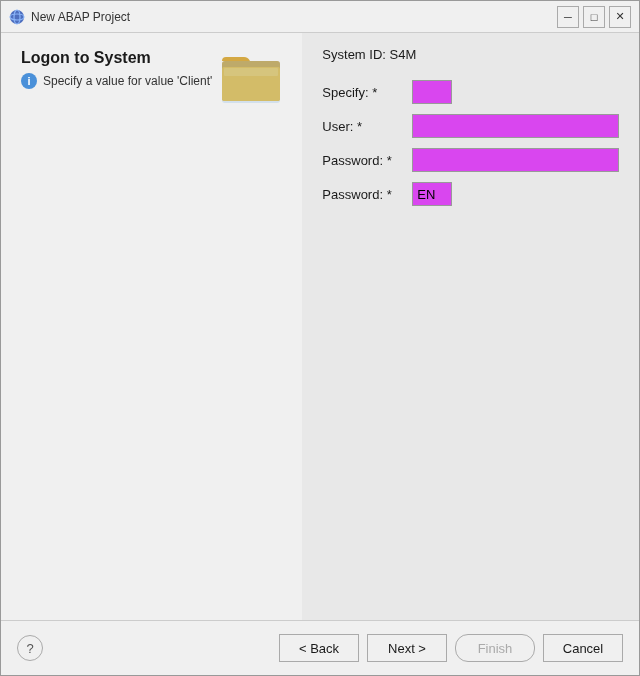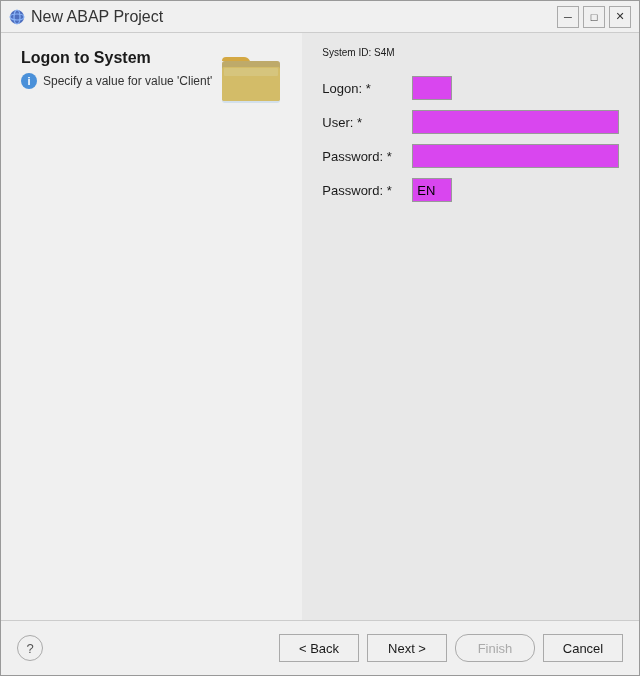--- a/index.html
+++ b/index.html
@@ -33,21 +33,21 @@
       user-select: none;
     }
     .title-bar-icon {
       width: 16px;
       height: 16px;
       margin-right: 6px;
       flex-shrink: 0;
     }
     .title-bar-title {
       flex: 1;
-      font-size: 16px;
+      font-size: 12px;
       color: #333;
     }
     .title-bar-controls {
       display: flex;
       gap: 4px;
     }
     .title-bar-btn {
       width: 22px;
       height: 22px;
       background: #f0f0f0;
@@ -114,21 +114,21 @@
     }
 
     .form-section {
       background: #e8e8e8;
       padding: 14px 20px 20px 20px;
       flex: 1;
     }
 
     .system-id-row {
       margin-bottom: 18px;
-      font-size: 10px;
+      font-size: 13px;
       color: #1a1a1a;
     }
 
     .form-grid {
       display: grid;
       grid-template-columns: 90px 1fr;
       row-gap: 10px;
       align-items: center;
       max-width: 580px;
     }
@@ -255,21 +255,21 @@
     <div class="form-section">
 
       <div class="system-id-row">
         <span>System ID:</span>
         <span>S4M</span>
       </div>
 
       <div class="form-grid">
 
         <label class="form-label">
-          <span>Logon:</span>
+          <span>Specify:</span>
           <span class="required-star">*</span>
         </label>
         <div>
           <input class="form-input client-input" type="text" value="" style="">
         </div>
 
         <label class="form-label">
           <span>User:</span>
           <span class="required-star">*</span>
         </label>

